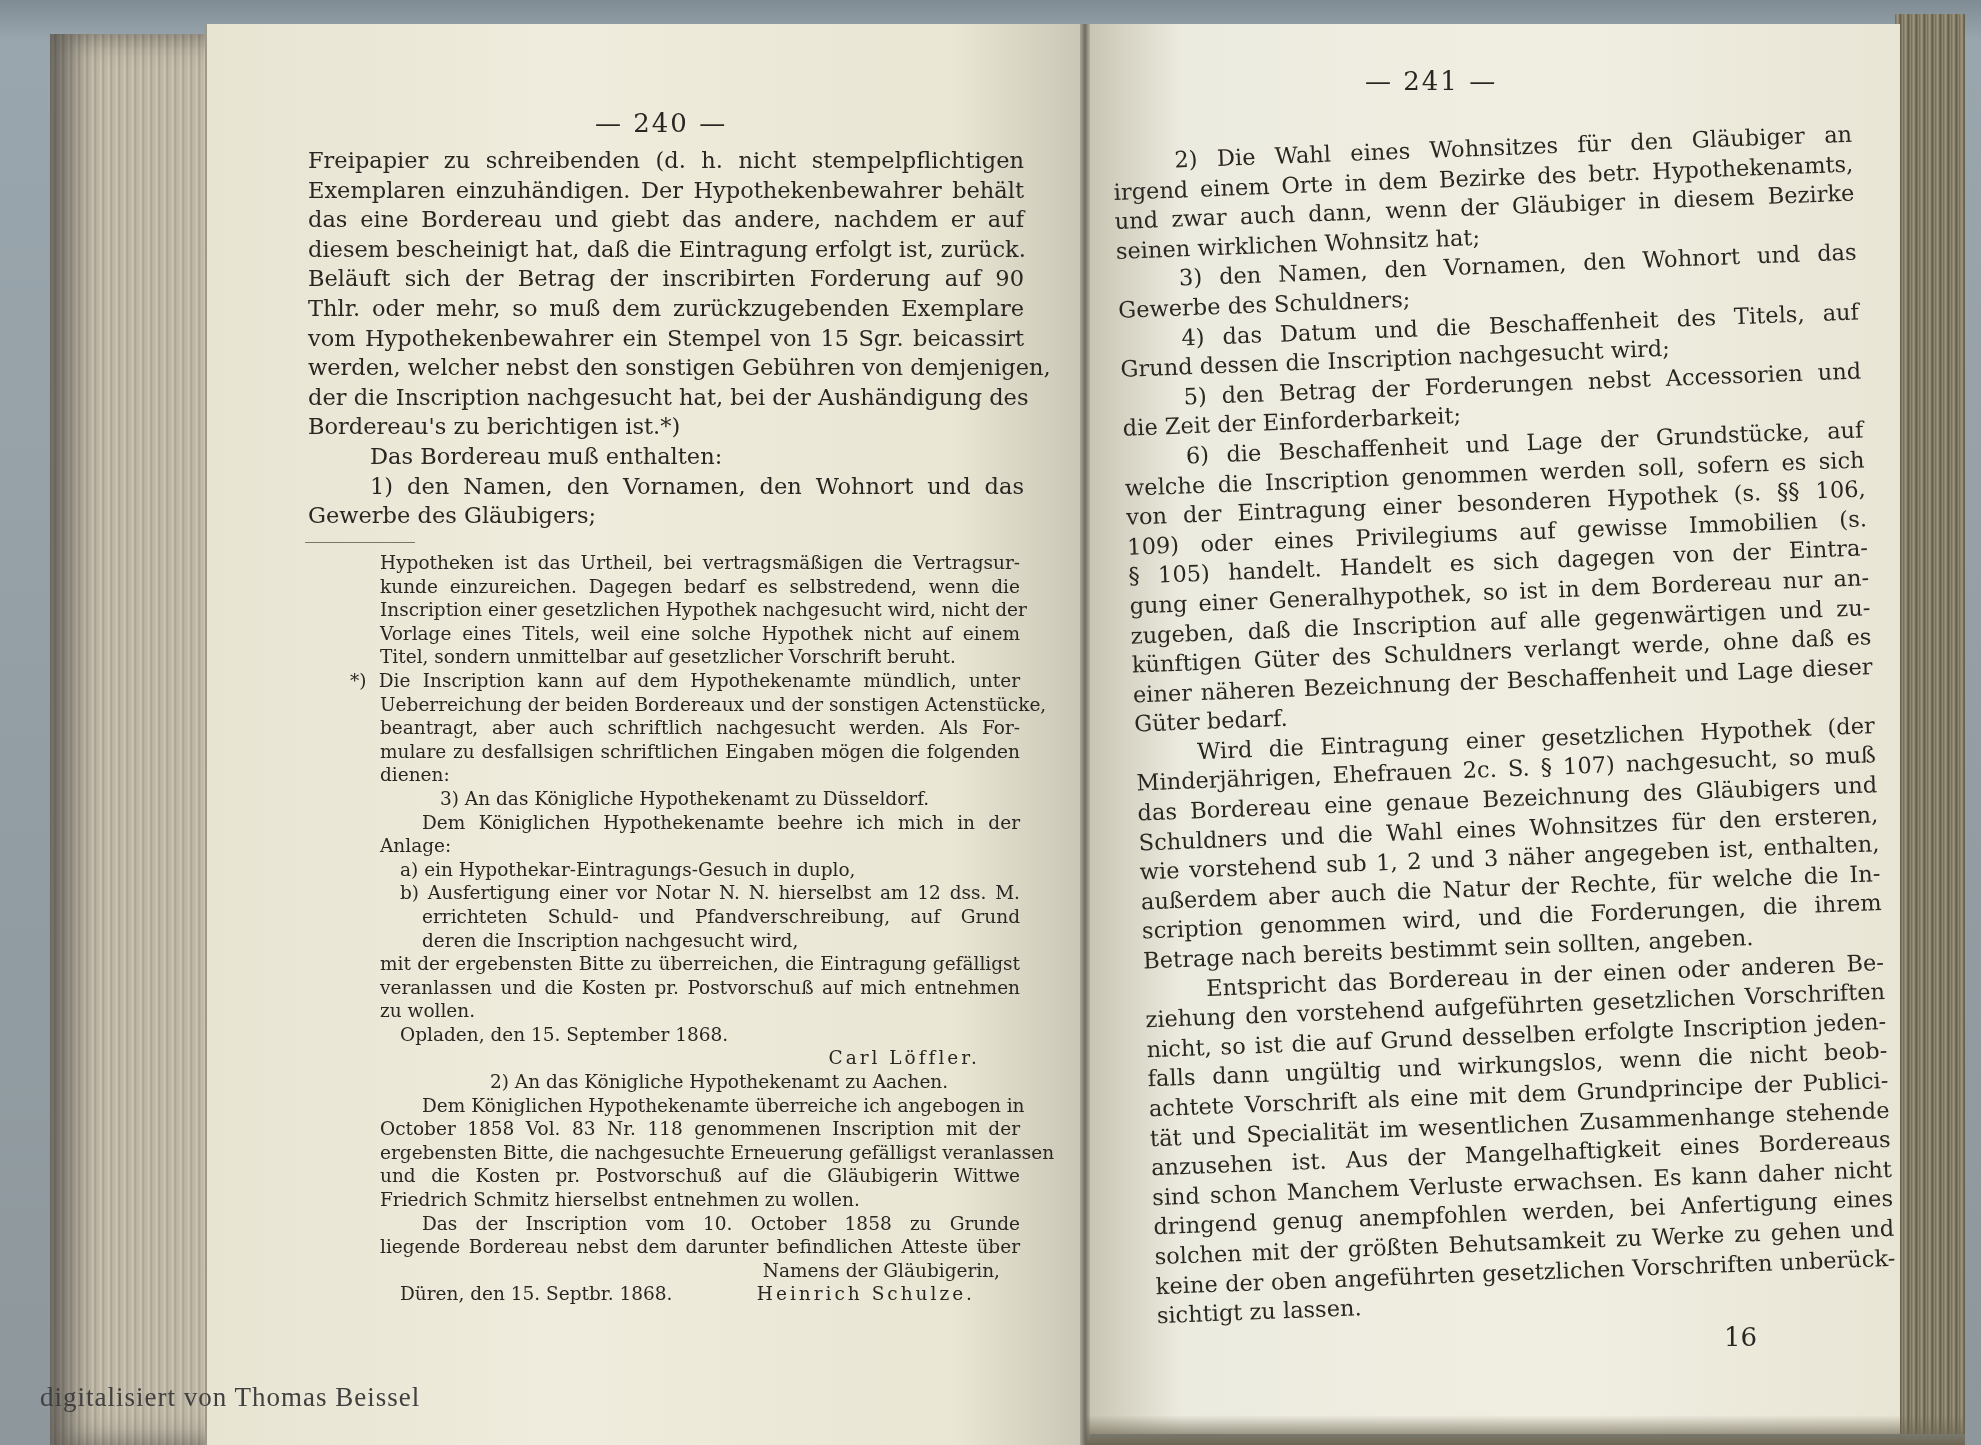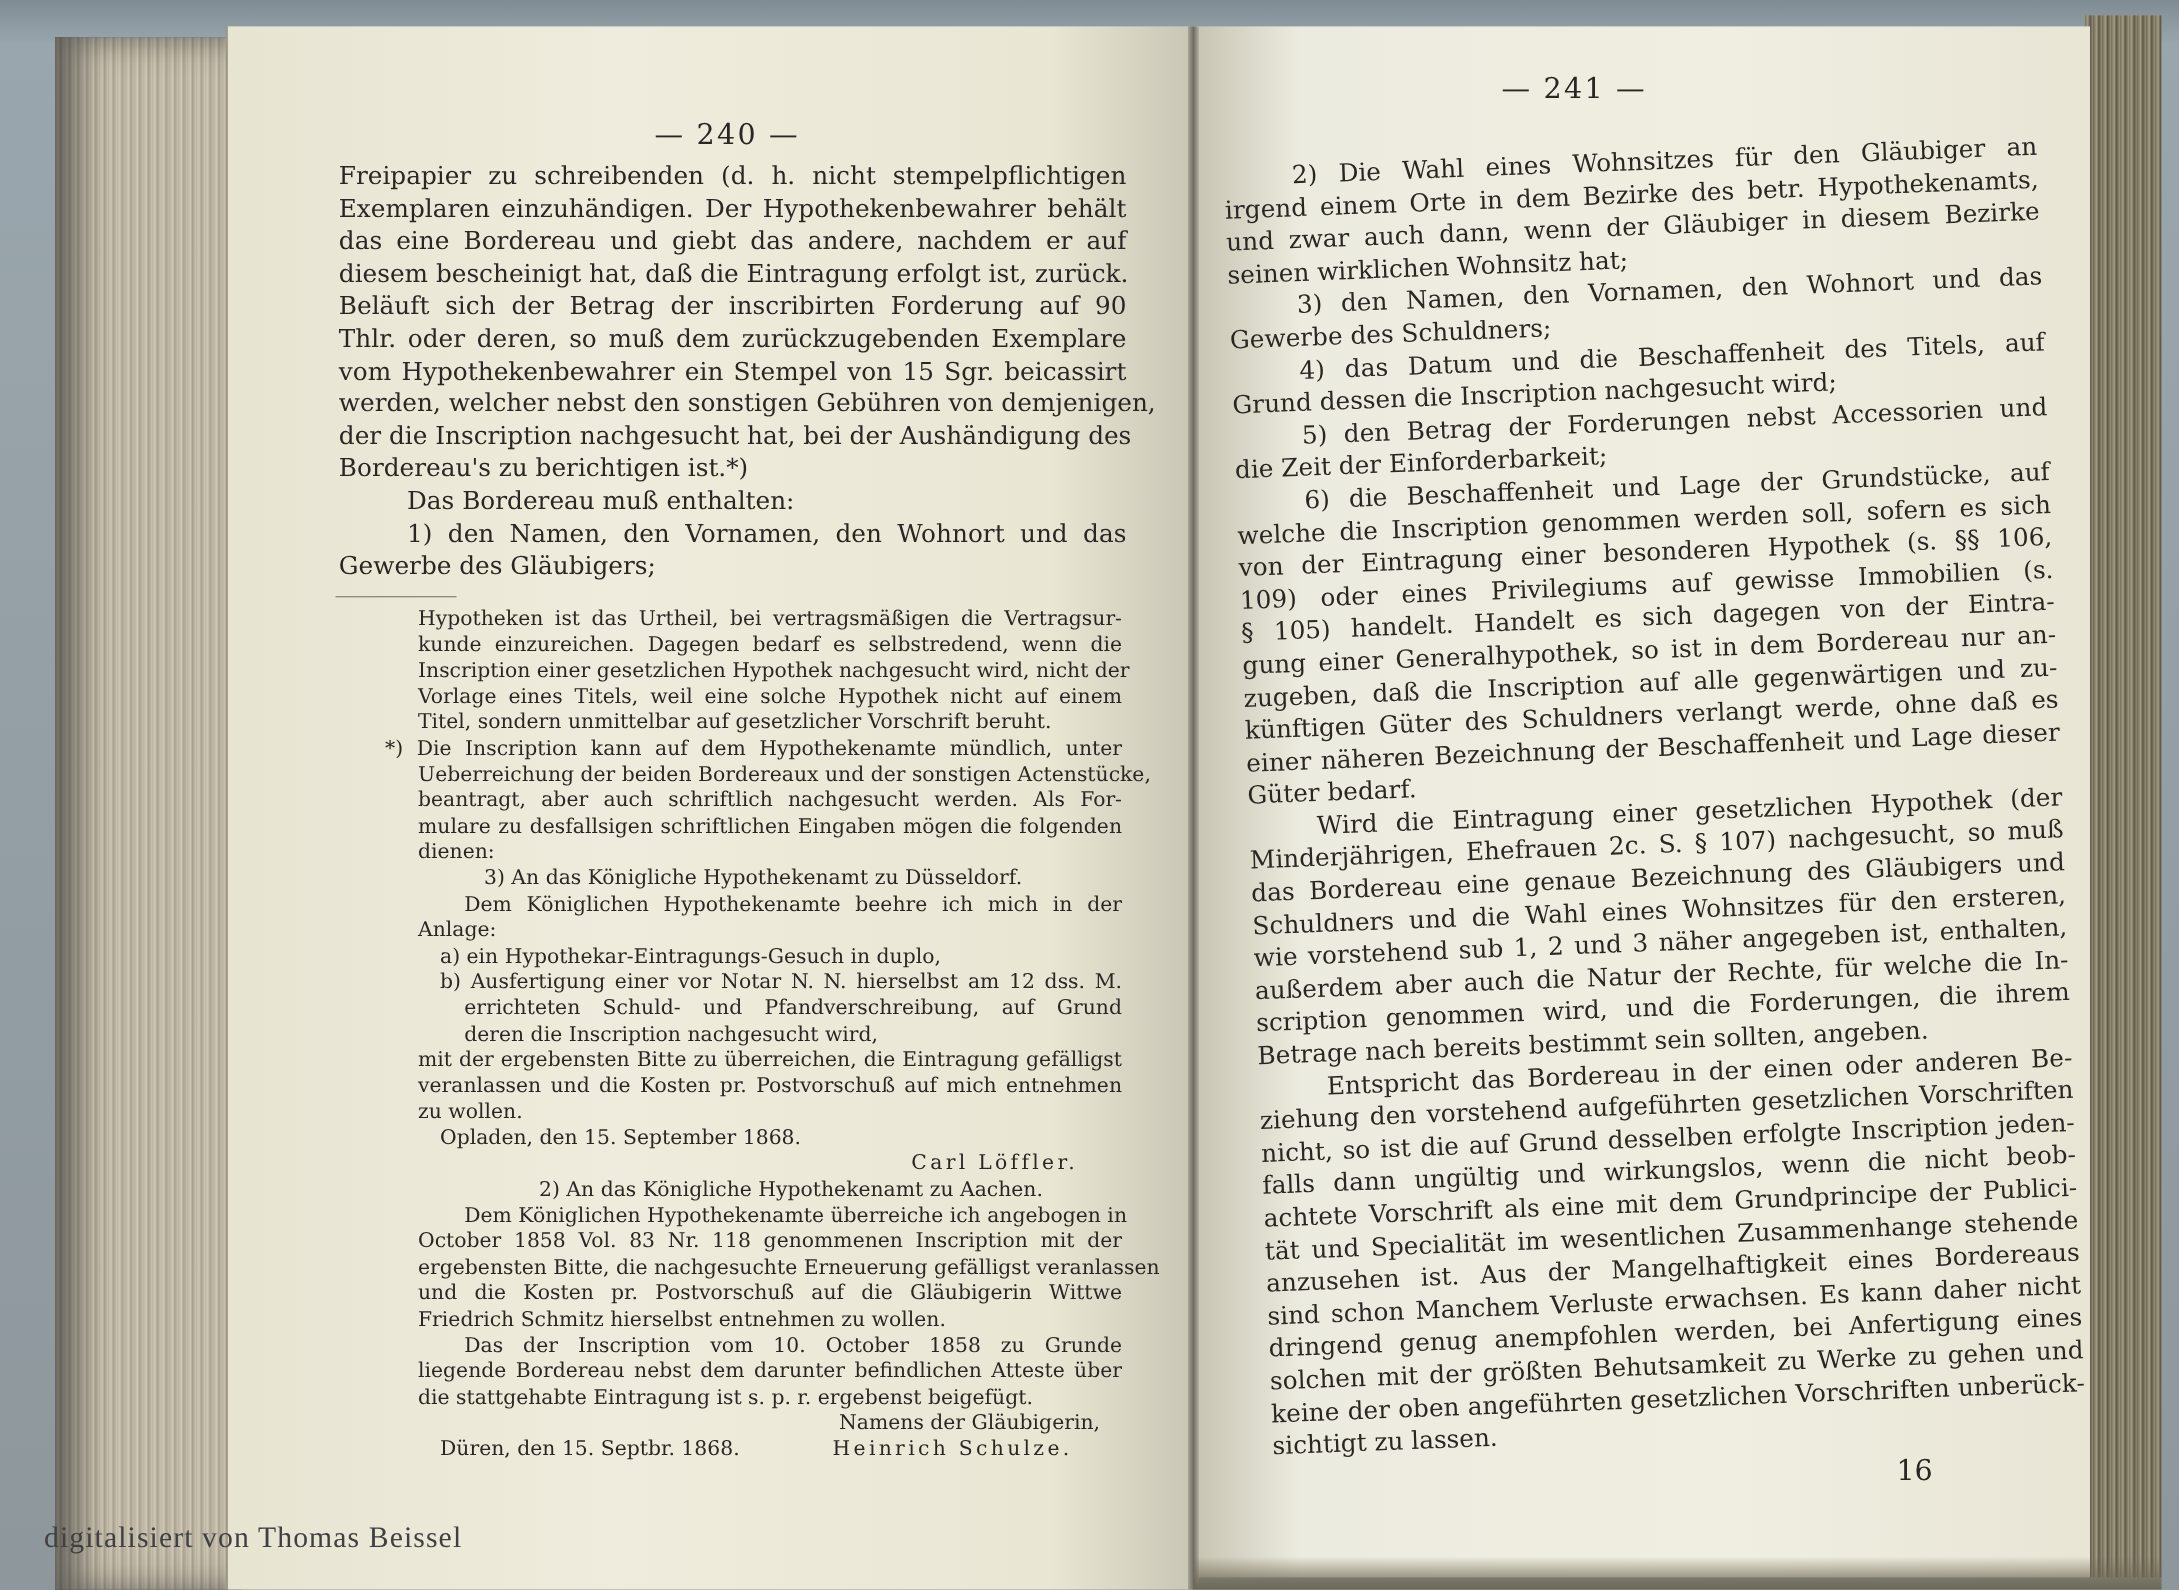--- a/index.html
+++ b/index.html
@@ -46,21 +46,21 @@
 </div>
 
 <div class="pagenum" style="left:595px;top:80px;margin-top:28px;">— 240 —</div>
 
 <div class="text" style="left:308px;top:146px;width:716px;">
   <div class="body-line spaced-first">Freipapier zu schreibenden (d. h. nicht stempelpflichtigen</div>
   <div class="body-line">Exemplaren einzuhändigen. Der Hypothekenbewahrer behält</div>
   <div class="body-line">das eine Bordereau und giebt das andere, nachdem er auf</div>
   <div class="body-line">diesem bescheinigt hat, daß die Eintragung erfolgt ist, zurück.</div>
   <div class="body-line">Beläuft sich der Betrag der inscribirten Forderung auf 90</div>
-  <div class="body-line">Thlr. oder deren, so muß dem zurückzugebenden Exemplare</div>
+  <div class="body-line">Thlr. oder mehr, so muß dem zurückzugebenden Exemplare</div>
   <div class="body-line">vom Hypothekenbewahrer ein Stempel von 15 Sgr. beicassirt</div>
   <div class="body-line">werden, welcher nebst den sonstigen Gebühren von demjenigen,</div>
   <div class="body-line">der die Inscription nachgesucht hat, bei der Aushändigung des</div>
   <div class="body-line nj">Bordereau's zu berichtigen ist.*)</div>
   <div class="body-line nj indent">Das Bordereau muß enthalten:</div>
   <div class="body-line indent">1) den Namen, den Vornamen, den Wohnort und das</div>
   <div class="body-line nj">Gewerbe des Gläubigers;</div>
 </div>
 
 <div class="fn-rule"></div>
@@ -91,21 +91,20 @@
   <div class="fn-line rightal spaced" style="padding-right:40px;">Carl Löffler.</div>
 
   <div class="fn-line nj" style="padding-left:110px;">2) An das Königliche Hypothekenamt zu Aachen.</div>
   <div class="fn-line indent-sub">Dem Königlichen Hypothekenamte überreiche ich angebogen in</div>
   <div class="fn-line">October 1858 Vol. 83 Nr. 118 genommenen Inscription mit der</div>
   <div class="fn-line">ergebensten Bitte, die nachgesuchte Erneuerung gefälligst veranlassen</div>
   <div class="fn-line">und die Kosten pr. Postvorschuß auf die Gläubigerin Wittwe</div>
   <div class="fn-line nj">Friedrich Schmitz hierselbst entnehmen zu wollen.</div>
   <div class="fn-line indent-sub">Das der Inscription vom 10. October 1858 zu Grunde</div>
   <div class="fn-line">liegende Bordereau nebst dem darunter befindlichen Atteste über</div>
-  <div class="fn-line nj">die stattgehabte Eintragung ist s. p. r. ergebenst beigefügt.</div>
   <div class="fn-line rightal" style="padding-right:20px;">Namens der Gläubigerin,</div>
   <div style="position:relative;height:24px;">
     <span class="fn-line" style="position:absolute;left:20px;top:0;">Düren, den 15. Septbr. 1868.</span>
     <span class="fn-line spaced" style="position:absolute;right:45px;top:0;">Heinrich Schulze.</span>
   </div>
 </div>
 
 <div class="pagenum" style="left:1365px;top:66px;">— 241 —</div>
 
 <div class="text right-col" style="left:1112px;top:148px;width:740px;">

